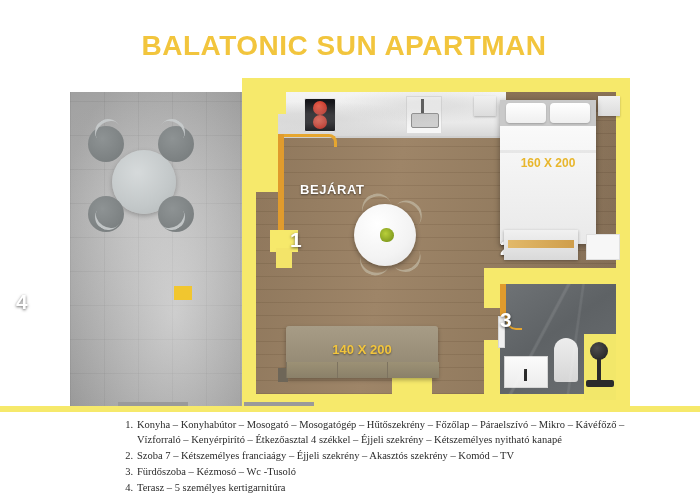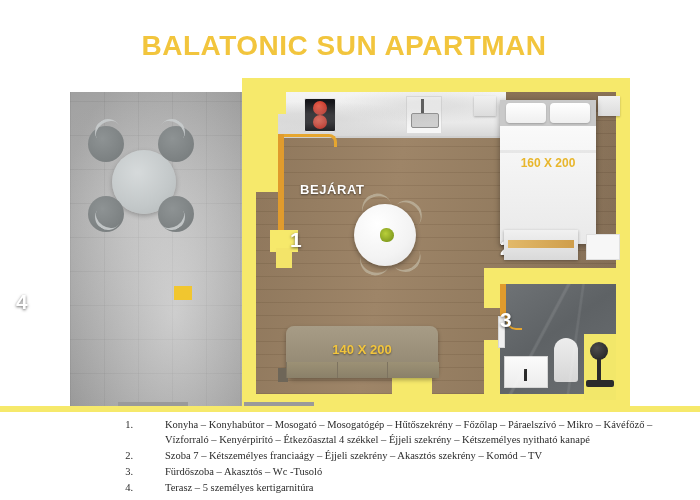--- a/index.html
+++ b/index.html
@@ -145,21 +145,21 @@
   }
   .rn1{left:48px;top:150px;}
   .rn2{left:258px;top:158px;}
   .rn3{left:258px;top:230px;}
   .rn4{left:-54px;top:198px;color:#ffffff;}
 
   
   .sofa{
     position:absolute;left:44px;top:248px;width:152px;height:52px;
     background:linear-gradient(180deg,#a79c86 0%,#9a8f79 55%,#8d836e 100%);
-    border-radius:8px;
+    border-radius:3px;
     box-shadow:0 2px 4px rgba(0,0,0,.3);
   }
   .sofa-seat{position:absolute;bottom:0;height:16px;width:33.33%;
     background:linear-gradient(180deg,#9c9175,#8a8069);border-left:1px solid #7d7360;}
   .sofa-label{
     position:absolute;left:0;top:16px;width:100%;text-align:center;
     font-size:13px;font-weight:bold;color:#f2c53d;
     text-shadow:0 1px 2px rgba(0,0,0,.45);
   }
   .sofa-arm{position:absolute;left:-8px;bottom:-4px;width:10px;height:14px;background:#6e6658;}
@@ -248,21 +248,21 @@
   .divider-seg{position:absolute;top:402px;height:8px;background:#9a9a9a;}
 
   
   .legend{
     position:absolute;left:118px;top:418px;width:540px;
     font-family:"Liberation Serif",serif;
     font-size:10.5px;color:#2b2b2b;line-height:1.42;
   }
   .legend-item{display:flex;margin-bottom:1px;}
   .legend-num{width:15px;flex:0 0 15px;text-align:right;margin-right:4px;}
-  .legend-text{flex:1;margin-left:28px;}
+  .legend-text{flex:1;}
 </style>
 </head>
 <body>
 
 <div id="page">
 
   <div class="title">BALATONIC SUN APARTMAN</div>
 
   <div class="plan">
 
@@ -371,21 +371,21 @@
     <div class="legend-item">
       <span class="legend-num">1.</span>
       <span class="legend-text">Konyha – Konyhabútor – Mosogató – Mosogatógép – Hűtőszekrény – Főzőlap – Páraelszívó – Mikro – Kávéfőző – Vízforraló – Kenyérpirító – Étkezőasztal 4 székkel – Éjjeli szekrény – Kétszemélyes nyitható kanapé</span>
     </div>
     <div class="legend-item">
       <span class="legend-num">2.</span>
       <span class="legend-text">Szoba 7 – Kétszemélyes franciaágy – Éjjeli szekrény – Akasztós szekrény – Komód – TV</span>
     </div>
     <div class="legend-item">
       <span class="legend-num">3.</span>
-      <span class="legend-text">Fürdőszoba – Akasztós – Wc -Tusoló</span>
+      <span class="legend-text">Fürdőszoba – Kézmosó – Wc -Tusoló</span>
     </div>
     <div class="legend-item">
       <span class="legend-num">4.</span>
       <span class="legend-text">Terasz – 5 személyes kertigarnitúra</span>
     </div>
   </div>
 
 </div>
 
 </body></html>

